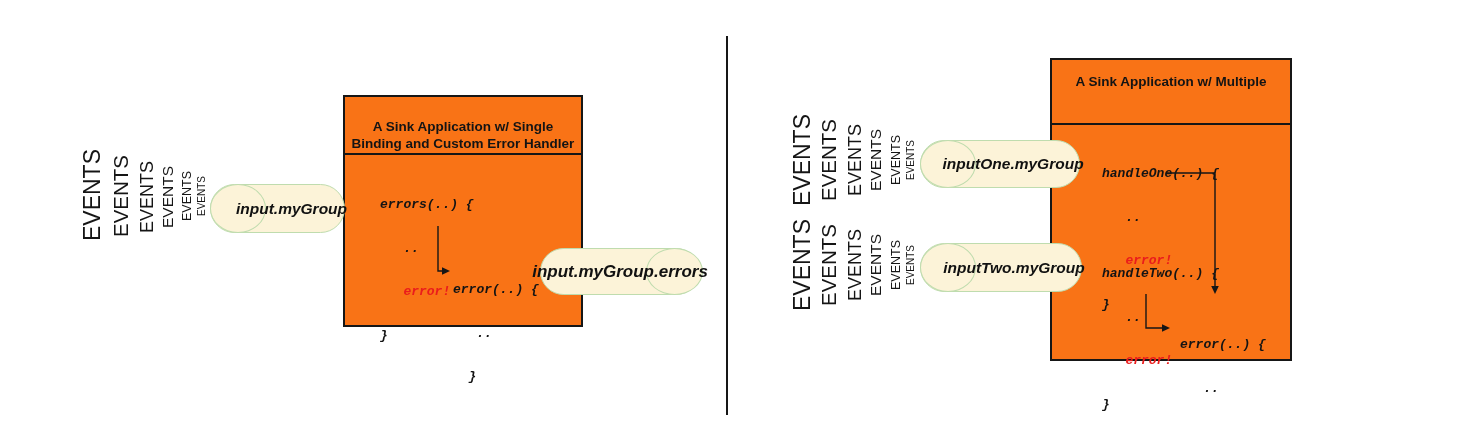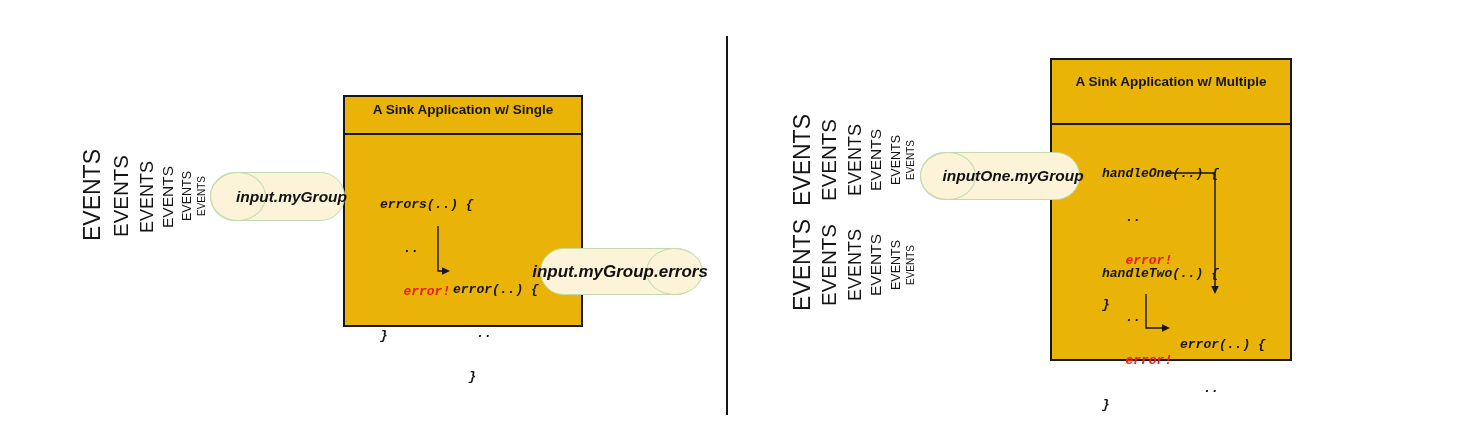--- a/index.html
+++ b/index.html
@@ -9,21 +9,21 @@
   }
   
   .ev {
     position:absolute; transform:translate(-50%,-50%) rotate(-90deg);
     white-space:nowrap; color:#151515; line-height:1;
   }
   .s1 { font-size:23px; }  .s2 { font-size:20.5px; }
   .s3 { font-size:18px; }  .s4 { font-size:15.5px; }
   .s5 { font-size:12.5px; } .s6 { font-size:10px; }
   
-  .box { position:absolute; background:#eab308; border:2px solid var(--line-color); box-sizing:border-box; }
+  .box { position:absolute; background:#f97316; border:2px solid var(--line-color); box-sizing:border-box; }
   .box-header { border-bottom:2px solid var(--line-color); text-align:center; box-sizing:border-box; }
   .box-title-line { font-weight:bold; font-size:13.5px; line-height:17px; white-space:nowrap; }
   
   .code {
     position:absolute; font-family:"Liberation Mono", monospace;
     font-weight:bold; font-style:italic; font-size:13px; line-height:14.5px;
     white-space:pre; color:#141414;
   }
   .err { color:var(--error-red);font-family:Liberation Mono, monospace; }
   
@@ -51,39 +51,40 @@
 <div class="canvas">
 
   <span class="ev s1" style="left:92px;top:195px">EVENTS</span>
   <span class="ev s2" style="left:121px;top:196px">EVENTS</span>
   <span class="ev s3" style="left:147px;top:197px">EVENTS</span>
   <span class="ev s4" style="left:168px;top:197px">EVENTS</span>
   <span class="ev s5" style="left:187px;top:196px">EVENTS</span>
   <span class="ev s6" style="left:202px;top:196px">EVENTS</span>
 
   <div class="box" style="left:343px;top:95px;width:240px;height:232px">
-    <div class="box-header" style="height:38px;padding-top:4px">
+    <div class="box-header" style="height:58px;padding-top:21px">
       <div class="box-title-line">A Sink Application w/ Single</div>
+      <div class="box-title-line">Binding and Custom Error Handler</div>
     </div>
   </div>
 
   <div class="code" style="left:380px;top:169px">
     <div>errors(..) {</div>
     <div>   ..</div>
     <div class="err">   error!</div>
     <div>}</div>
   </div>
 
   <div class="code" style="left:453px;top:254px">
     <div>error(..) {</div>
     <div>   ..</div>
     <div>  }</div>
   </div>
 
-  <div class="pill" style="left:210px;top:172px;width:135px;height:49px">
+  <div class="pill" style="left:210px;top:184px;width:135px;height:49px">
     <div class="cap" style="left:-1px;width:56px"></div>
     <span class="pill-label" style="padding-left:28px">input.myGroup</span>
   </div>
 
   <div class="pill" style="left:540px;top:248px;width:160px;height:47px">
     <div class="cap" style="right:-4px;width:57px"></div>
     <span class="pill-label" style="font-size:17px">input.myGroup.errors</span>
   </div>
 
   <div class="divider" style="left:726px;top:36px;width:2px;height:379px"></div>
@@ -121,25 +122,29 @@
     <div class="err">   error!</div>
     <div>}</div>
   </div>
 
   <div class="code" style="left:1180px;top:309px">
     <div>error(..) {</div>
     <div>   ..</div>
     
   </div>
 
-  <div class="pill" style="left:920px;top:152px;width:160px;height:48px">
+  <div class="pill" style="left:920px;top:140px;width:160px;height:48px">
     <div class="cap" style="left:-1px;width:56px"></div>
     <span class="pill-label" style="padding-left:26px">inputOne.myGroup</span>
   </div>
 
+  <div class="pill" style="left:920px;top:243px;width:162px;height:49px">
+    <div class="cap" style="left:-1px;width:56px"></div>
+    <span class="pill-label" style="padding-left:26px">inputTwo.myGroup</span>
+  </div>
 
 
   <svg class="arrows" width="1473" height="422" viewBox="0 0 1473 422">
     <g stroke="var(--line-color)" stroke-width="1.4" fill="none">
       <path d="M438,226 L438,271 L443,271"></path>
       <polygon points="450,271 442,267.2 442,274.8" fill="var(--line-color)" stroke="none"></polygon>
     </g>
     <g stroke="var(--line-color)" stroke-width="1.4" fill="none">
       <path d="M1167,173 L1215,173 L1215,286"></path>
       <polygon points="1215,294 1211.2,286 1218.8,286" fill="var(--line-color)" stroke="none"></polygon>

